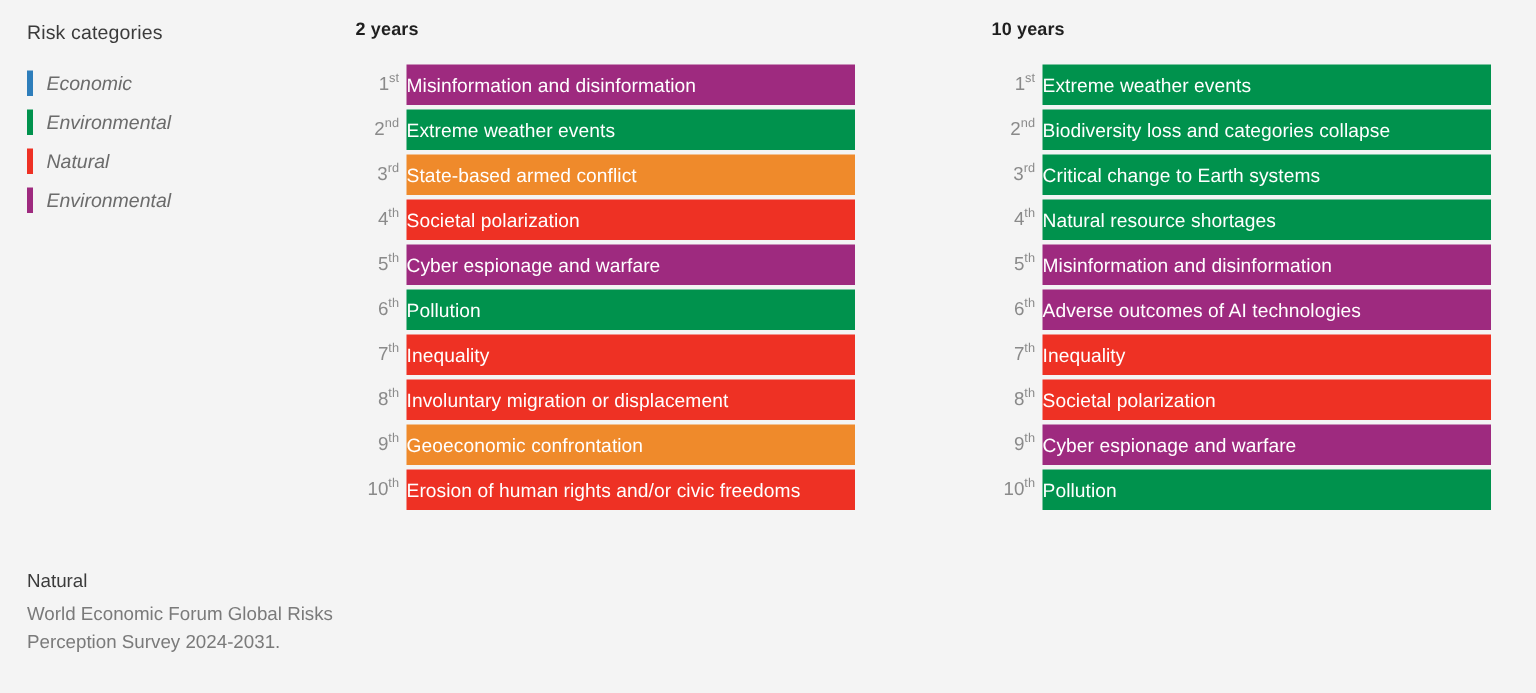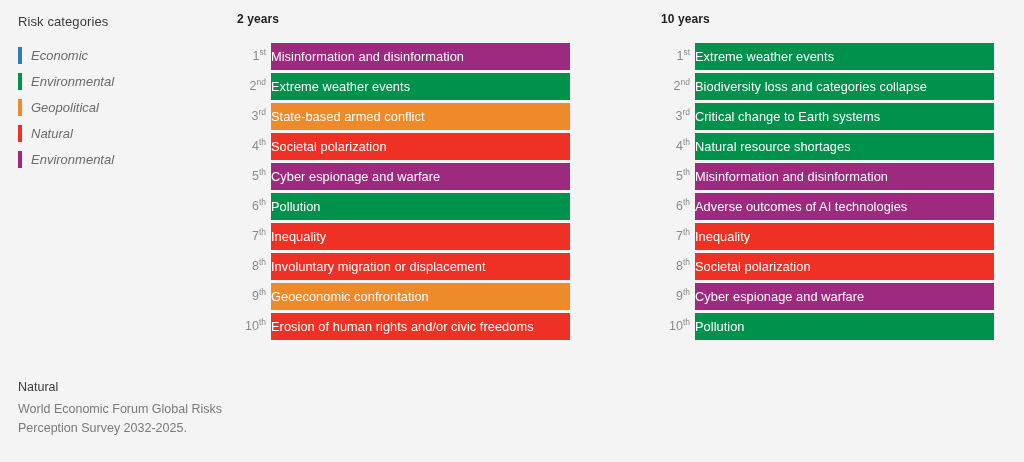--- a/index.html
+++ b/index.html
@@ -122,24 +122,20 @@
   <div id="legend-items">
       <div class="legend-item">
         <span class="legend-swatch" style="background: rgb(46, 126, 187);"></span>
         <span class="legend-label">Economic</span>
       </div>
       <div class="legend-item">
         <span class="legend-swatch" style="background: rgb(0, 146, 77);"></span>
         <span class="legend-label">Environmental</span>
       </div>
       <div class="legend-item">
-        <span class="legend-swatch" style="background: rgb(239, 138, 43);"></span>
-        <span class="legend-label">Geopolitical</span>
-      </div>
-      <div class="legend-item">
         <span class="legend-swatch" style="background: rgb(238, 49, 36);"></span>
         <span class="legend-label">Natural</span>
       </div>
       <div class="legend-item">
         <span class="legend-swatch" style="background: rgb(158, 42, 127);"></span>
         <span class="legend-label">Environmental</span>
       </div>
     </div>
 </div>
 
@@ -271,14 +267,14 @@
         <div class="risk-bar" style="background: rgb(0, 146, 77);">
           <span>Pollution</span>
         </div>
       </div>
     </div>
 </div>
 
 <div id="source-block">
   <div id="source-heading">Natural</div>
   <div id="source-text">World Economic Forum Global Risks
-Perception Survey 2032-2025.</div>
+Perception Survey 2024-2031.</div>
 </div>
 
 </body></html>

